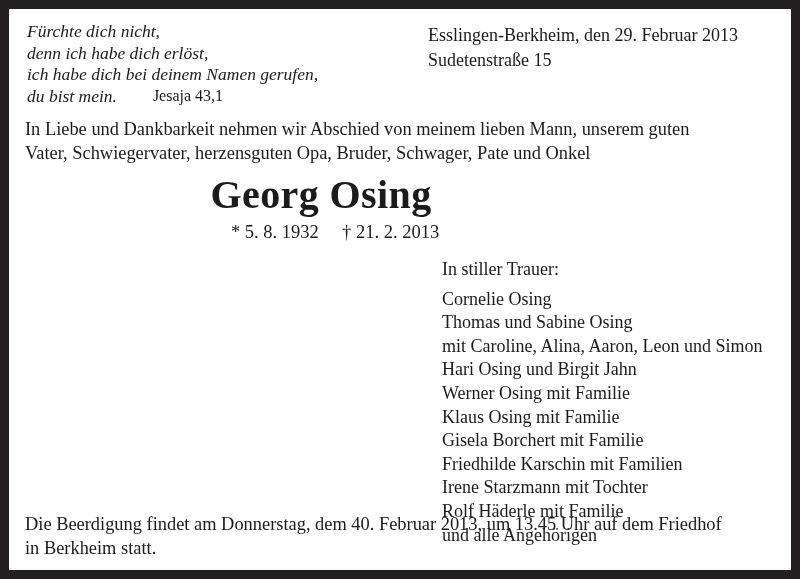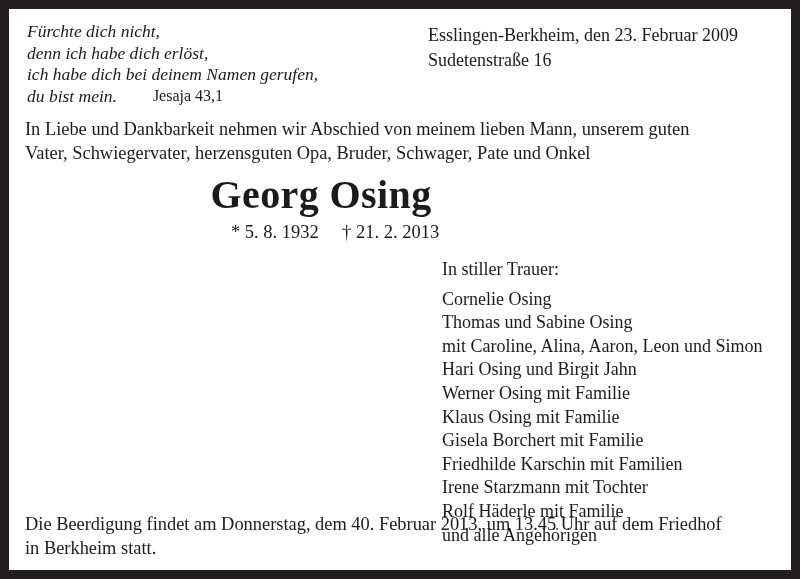--- a/index.html
+++ b/index.html
@@ -166,22 +166,22 @@
       <div class="verse">
         <span class="line">Fürchte dich nicht,</span>
         <span class="line">denn ich habe dich erlöst,</span>
         <span class="line">ich habe dich bei deinem Namen gerufen,</span>
         <span class="line">du bist mein.</span>
       </div>
 
       <div class="verse-source">Jesaja 43,1</div>
 
       <div class="place-block">
-        <span class="line">Esslingen-Berkheim, den 23. Februar 2009</span>
-        <span class="line">Sudetenstraße 16</span>
+        <span class="line">Esslingen-Berkheim, den 29. Februar 2013</span>
+        <span class="line">Sudetenstraße 15</span>
       </div>
 
     </div>
 
     <div class="intro">
       <span class="line">In Liebe und Dankbarkeit nehmen wir Abschied von meinem lieben Mann, unserem guten</span>
       <span class="line">Vater, Schwiegervater, herzensguten Opa, Bruder, Schwager, Pate und Onkel</span>
     </div>
 
     <div class="name-block">

